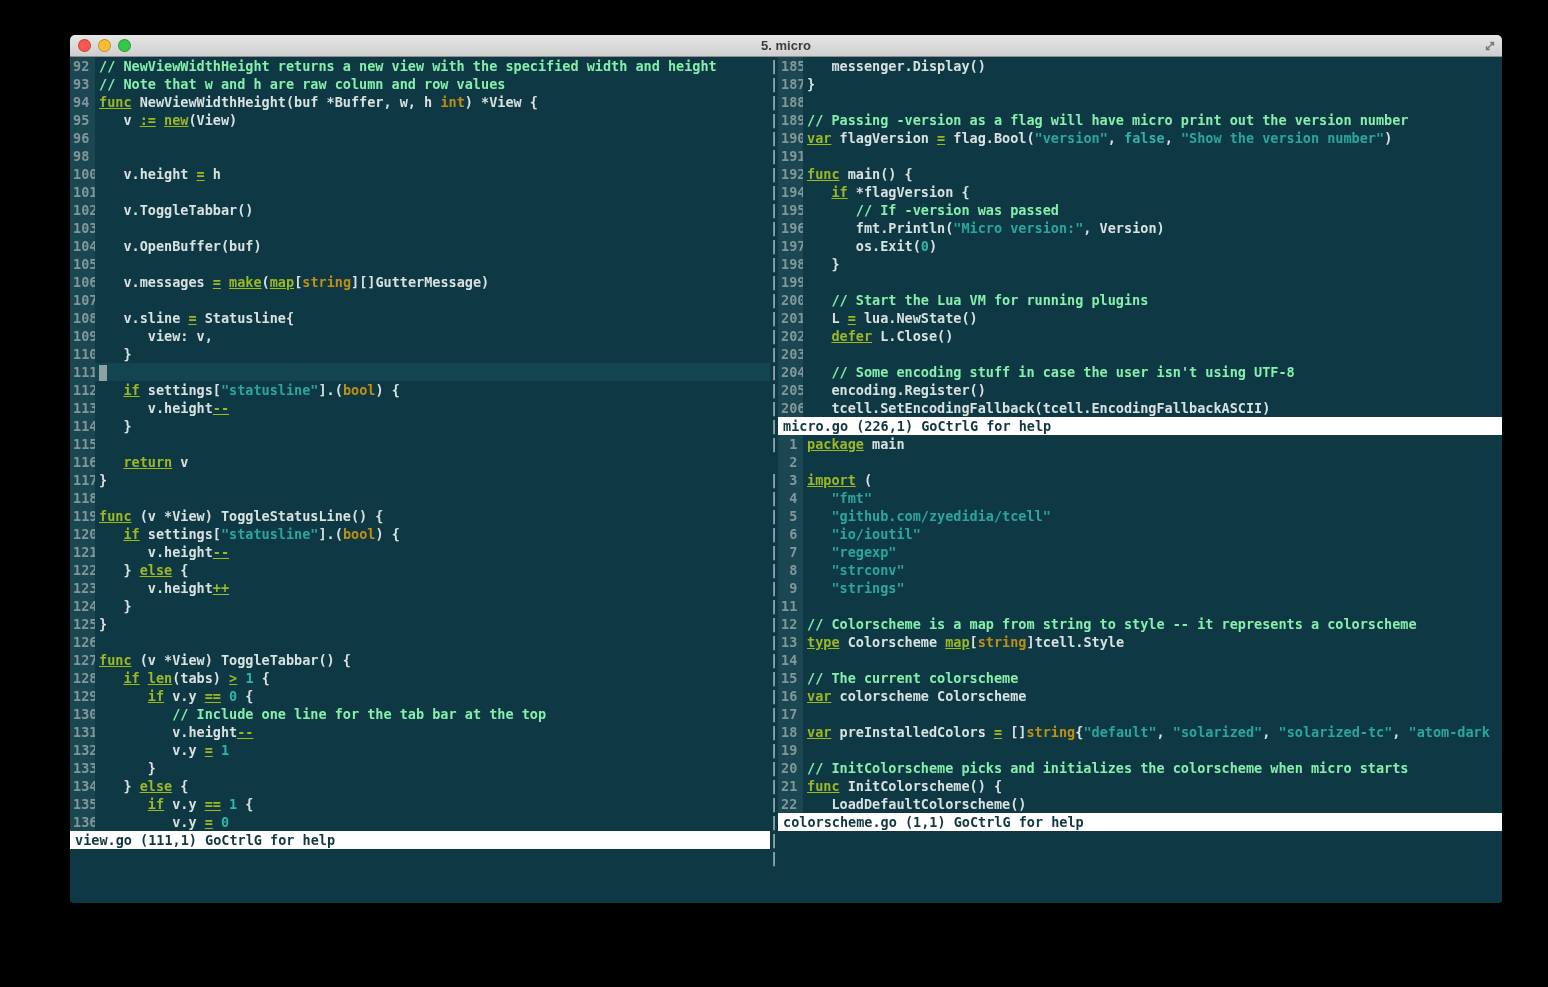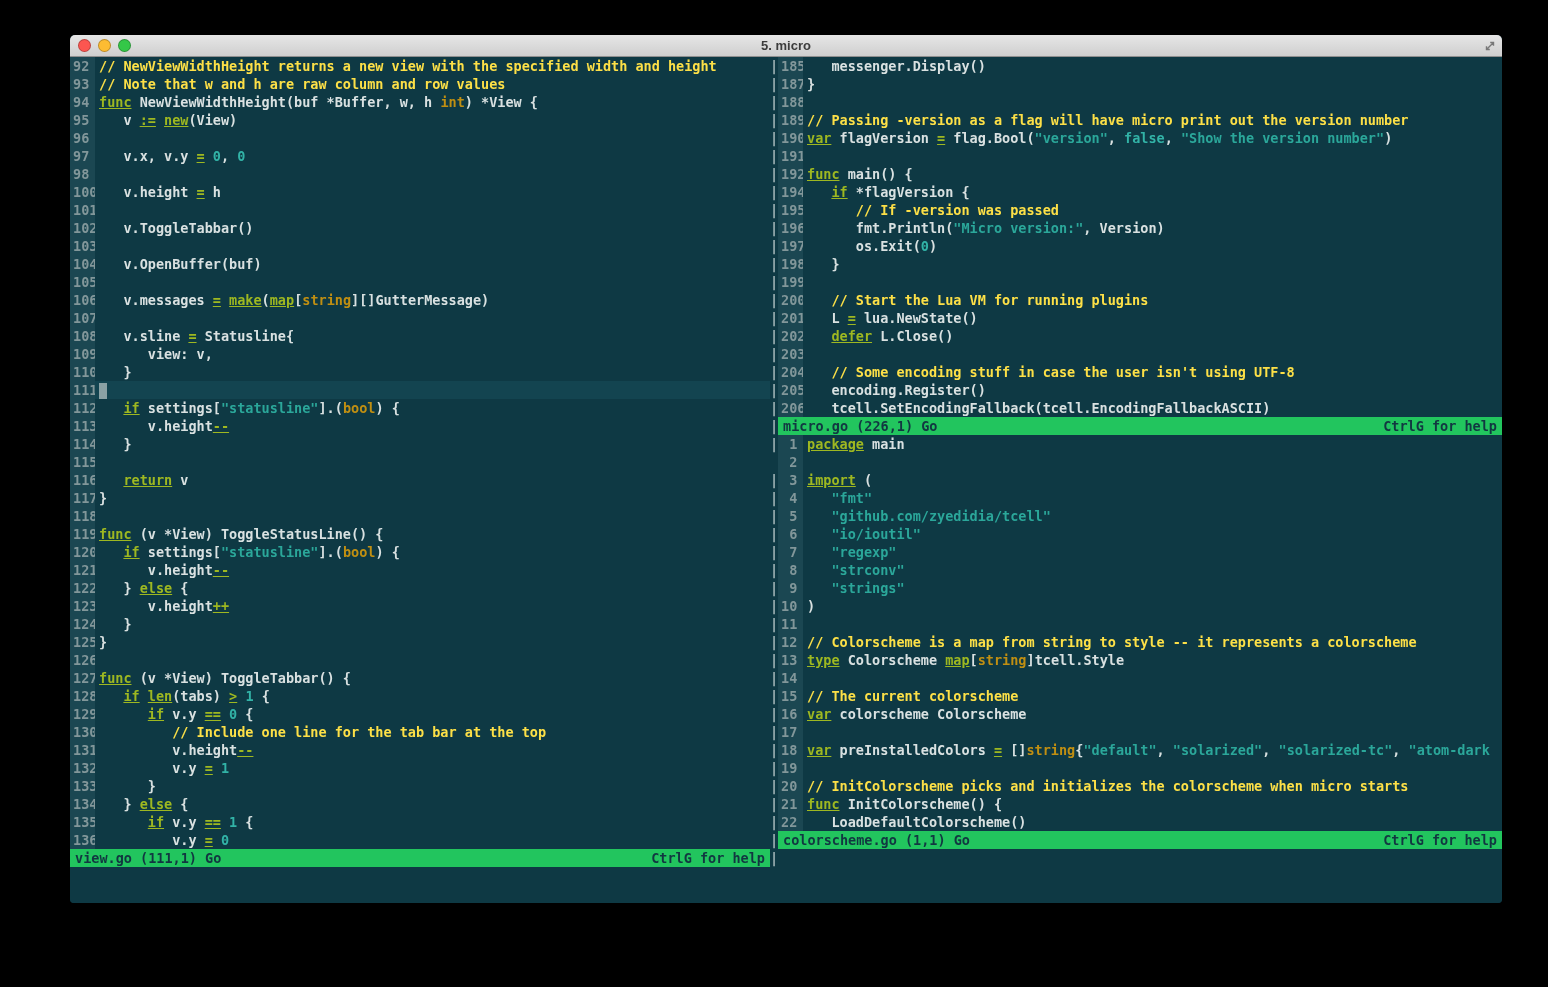--- a/index.html
+++ b/index.html
@@ -28,24 +28,24 @@
   .num { flex:none; width:25px; padding-left:3px; background:#1b4752; color:#82979a; overflow:hidden; }
   .code { flex:1; padding-left:4px; overflow:hidden; color:#d9e1e1; }
   .row.cur .code { background:#134450; }
   .cursor { display:inline-block; width:8px; height:16px; background:#8ba1a4; position:relative; top:2px; }
 
   .tk-d { color:#d9e1e1; }
   .tk-k { color:#9eb821;text-decoration:underline; }
   .tk-t { color:#c08f12;margin-top:36px; }
   .tk-s { color:#2ba79a; }
   .tk-c { color:#32b3a7; }
-  .tk-m { color:#fde047; }
-
-  .sbar { height:18px; background:#22c55e; color:#123741; display:flex;
-          justify-content:space-between; padding:0 5px; overflow:hidden; white-space:pre; }
+  .tk-m { color:#86efac; }
+
+  .sbar { height:18px; background:#ffffff; color:#123741; display:flex;
+          padding:0 5px; overflow:hidden; white-space:pre; }
   .cmdline { height:18px; background:#0e3944; }
 </style>
 </head>
 <body>
 
 <div class="screen">
   <div class="window">
 
     <div class="titlebar">
       <div class="traffic">
@@ -61,21 +61,20 @@
 
     <div class="term">
 
       <div class="col-l">
         <div class="pane">
             <div class="row"><span class="num">92</span><span class="code"><span class="tk-m">// NewViewWidthHeight returns a new view with the specified width and height</span></span></div>
             <div class="row"><span class="num">93</span><span class="code"><span class="tk-m">// Note that w and h are raw column and row values</span></span></div>
             <div class="row"><span class="num">94</span><span class="code"><span class="tk-k">func</span><span class="tk-d"> NewViewWidthHeight(buf *Buffer, w, h </span><span class="tk-t">int</span><span class="tk-d">) *View {</span></span></div>
             <div class="row"><span class="num">95</span><span class="code"><span class="tk-d">   v </span><span class="tk-k">:=</span><span class="tk-d"> </span><span class="tk-k">new</span><span class="tk-d">(View)</span></span></div>
             <div class="row"><span class="num">96</span><span class="code"></span></div>
-            <div class="row"><span class="num">97</span><span class="code"><span class="tk-d">   v.x, v.y </span><span class="tk-k">=</span><span class="tk-d"> </span><span class="tk-c">0</span><span class="tk-d">, </span><span class="tk-c">0</span></span></div>
             <div class="row"><span class="num">98</span><span class="code"></span></div>
             <div class="row"><span class="num">100</span><span class="code"><span class="tk-d">   v.height </span><span class="tk-k">=</span><span class="tk-d"> h</span></span></div>
             <div class="row"><span class="num">101</span><span class="code"></span></div>
             <div class="row"><span class="num">102</span><span class="code"><span class="tk-d">   v.ToggleTabbar()</span></span></div>
             <div class="row"><span class="num">103</span><span class="code"></span></div>
             <div class="row"><span class="num">104</span><span class="code"><span class="tk-d">   v.OpenBuffer(buf)</span></span></div>
             <div class="row"><span class="num">105</span><span class="code"></span></div>
             <div class="row"><span class="num">106</span><span class="code"><span class="tk-d">   v.messages </span><span class="tk-k">=</span><span class="tk-d"> </span><span class="tk-k">make</span><span class="tk-d">(</span><span class="tk-k">map</span><span class="tk-d">[</span><span class="tk-t">string</span><span class="tk-d">][]GutterMessage)</span></span></div>
             <div class="row"><span class="num">107</span><span class="code"></span></div>
             <div class="row"><span class="num">108</span><span class="code"><span class="tk-d">   v.sline </span><span class="tk-k">=</span><span class="tk-d"> Statusline{</span></span></div>
@@ -193,21 +192,20 @@
         <div class="pane">
             <div class="row"><span class="num"> 1</span><span class="code"><span class="tk-k">package</span><span class="tk-d"> main</span></span></div>
             <div class="row"><span class="num"> 2</span><span class="code"></span></div>
             <div class="row"><span class="num"> 3</span><span class="code"><span class="tk-k">import</span><span class="tk-d"> (</span></span></div>
             <div class="row"><span class="num"> 4</span><span class="code"><span class="tk-d">   </span><span class="tk-s">"fmt"</span></span></div>
             <div class="row"><span class="num"> 5</span><span class="code"><span class="tk-d">   </span><span class="tk-s">"github.com/zyedidia/tcell"</span></span></div>
             <div class="row"><span class="num"> 6</span><span class="code"><span class="tk-d">   </span><span class="tk-s">"io/ioutil"</span></span></div>
             <div class="row"><span class="num"> 7</span><span class="code"><span class="tk-d">   </span><span class="tk-s">"regexp"</span></span></div>
             <div class="row"><span class="num"> 8</span><span class="code"><span class="tk-d">   </span><span class="tk-s">"strconv"</span></span></div>
             <div class="row"><span class="num"> 9</span><span class="code"><span class="tk-d">   </span><span class="tk-s">"strings"</span></span></div>
-            <div class="row"><span class="num">10</span><span class="code"><span class="tk-d">)</span></span></div>
             <div class="row"><span class="num">11</span><span class="code"></span></div>
             <div class="row"><span class="num">12</span><span class="code"><span class="tk-m">// Colorscheme is a map from string to style -- it represents a colorscheme</span></span></div>
             <div class="row"><span class="num">13</span><span class="code"><span class="tk-k">type</span><span class="tk-d"> Colorscheme </span><span class="tk-k">map</span><span class="tk-d">[</span><span class="tk-t">string</span><span class="tk-d">]tcell.Style</span></span></div>
             <div class="row"><span class="num">14</span><span class="code"></span></div>
             <div class="row"><span class="num">15</span><span class="code"><span class="tk-m">// The current colorscheme</span></span></div>
             <div class="row"><span class="num">16</span><span class="code"><span class="tk-k">var</span><span class="tk-d"> colorscheme Colorscheme</span></span></div>
             <div class="row"><span class="num">17</span><span class="code"></span></div>
             <div class="row"><span class="num">18</span><span class="code"><span class="tk-k">var</span><span class="tk-d"> preInstalledColors </span><span class="tk-k">=</span><span class="tk-d"> []</span><span class="tk-t">string</span><span class="tk-d">{</span><span class="tk-s">"default"</span><span class="tk-d">, </span><span class="tk-s">"solarized"</span><span class="tk-d">, </span><span class="tk-s">"solarized-tc"</span><span class="tk-d">, </span><span class="tk-s">"atom-dark</span></span></div>
             <div class="row"><span class="num">19</span><span class="code"></span></div>
             <div class="row"><span class="num">20</span><span class="code"><span class="tk-m">// InitColorscheme picks and initializes the colorscheme when micro starts</span></span></div>

